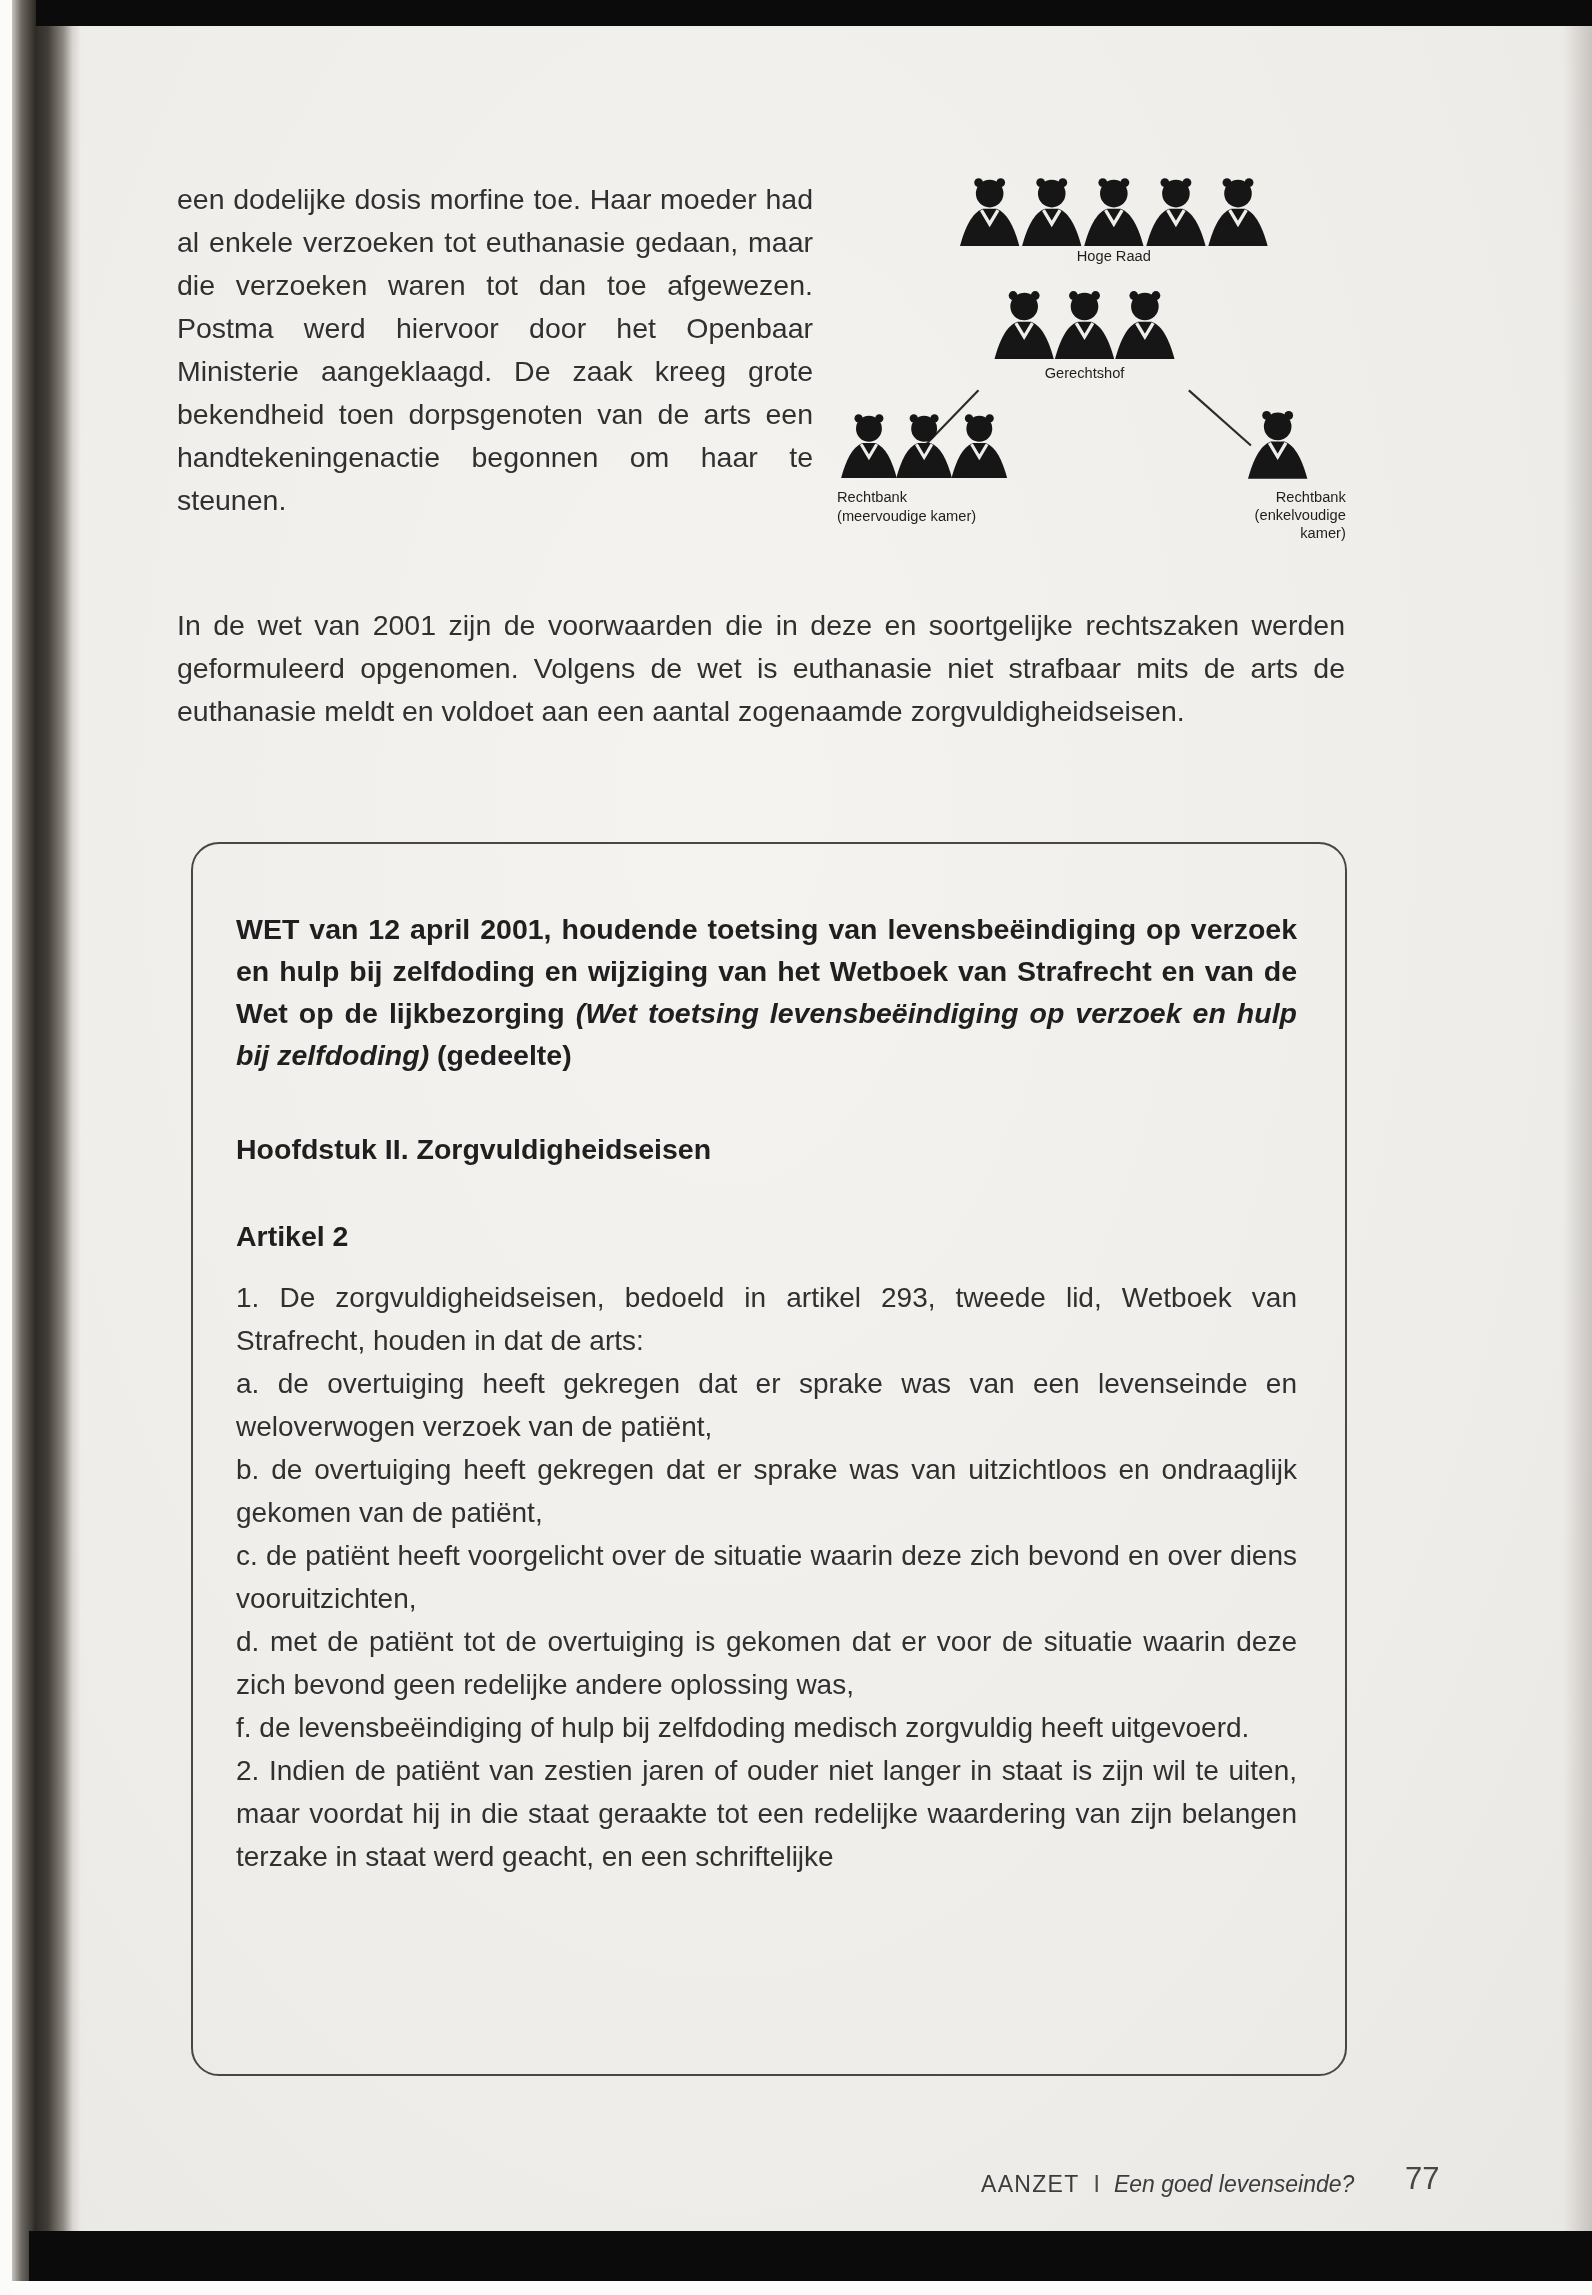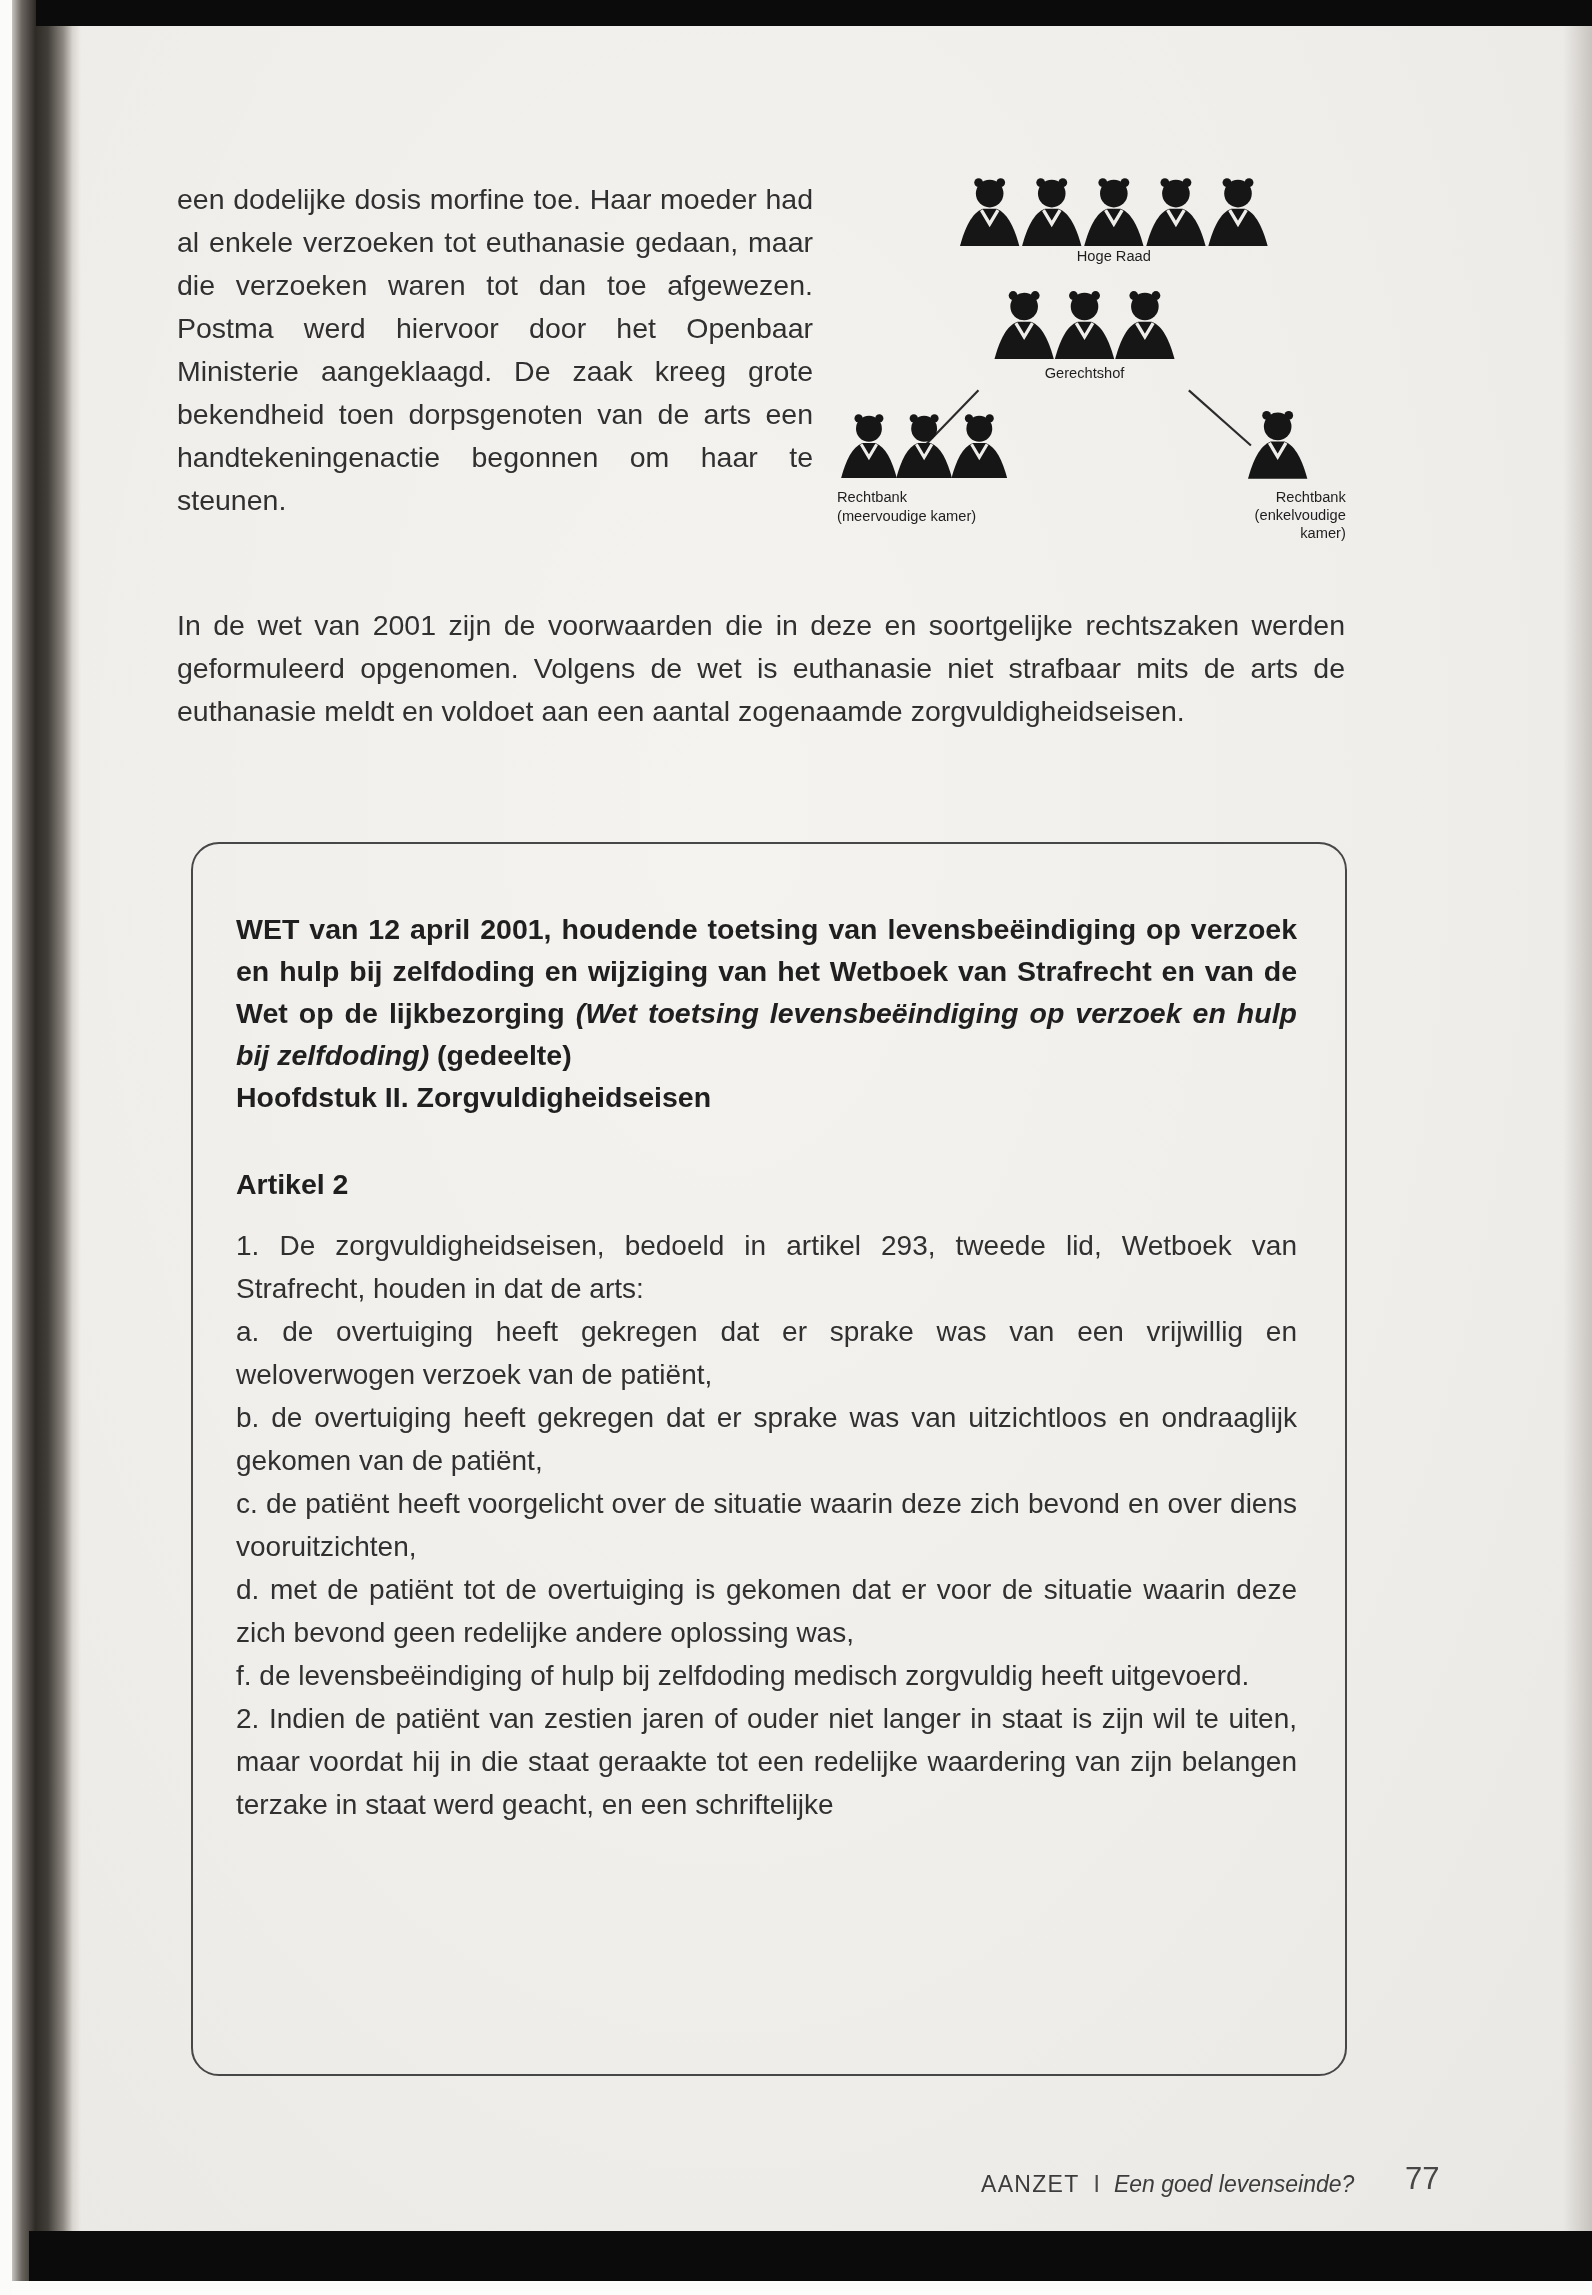--- a/index.html
+++ b/index.html
@@ -33,21 +33,21 @@
   .diagram text { font-size:17px; fill:#1e1e1e; font-family:"Liberation Sans", sans-serif; }
   .diagram .conn { stroke:#2b2b2b; stroke-width:2.5; }
 
   .law-box {
     position:absolute; left:191px; top:842px; width:1156px; height:1234px;
     border:2.6px solid #474747; border-radius:28px;
   }
   .law-inner { padding:64px 48px 0 43px; }
   .law-title { font-weight:bold; font-size:28.5px; line-height:42px; text-align:justify; color:#1f1f1f; }
   .law-title .it { font-style:italic; }
-  .law-chapter { font-weight:bold; font-size:28.5px; line-height:42px; color:#1f1f1f; }
+  .law-chapter { font-weight:bold; font-size:28.5px; line-height:42px; margin-top:52px; color:#1f1f1f; }
   .law-article { font-weight:bold; font-size:28.5px; line-height:42px; margin-top:45px; color:#1f1f1f; }
   .law-items { margin-top:19px; }
   .law-items p { font-size:28px; line-height:43px; text-align:justify; color:#303030; }
 
   .footer-text { position:absolute; left:981px; top:2171px; font-size:23px; color:#3c3c3c; white-space:nowrap; }
   .footer-text .series { letter-spacing:1.3px; }
   .footer-text .sep { margin:0 14px; color:#4a4a4a; }
   .footer-text .booktitle { font-style:italic; }
   .page-num { position:absolute; left:1405px; top:2161px; font-size:31px; color:#474747; }
 </style>
@@ -115,21 +115,21 @@
 
   <p id="para2" class="para">In de wet van 2001 zijn de voorwaarden die in deze en soortgelijke rechtszaken werden geformuleerd opgenomen. Volgens de wet is euthanasie niet strafbaar mits de arts de euthanasie meldt en voldoet aan een aantal zogenaamde zorgvuldigheidseisen.</p>
 
   <section class="law-box">
     <div class="law-inner">
       <p class="law-title"><span>WET van 12 april 2001, houdende toetsing van levensbeëindiging op verzoek en hulp bij zelfdoding en wijziging van het Wetboek van Strafrecht en van de Wet op de lijkbezorging </span><span class="it">(Wet toetsing levensbeëindiging op verzoek en hulp bij zelfdoding)</span><span> (gedeelte)</span></p>
       <h3 class="law-chapter">Hoofdstuk II. Zorgvuldigheidseisen</h3>
       <h4 class="law-article">Artikel 2</h4>
       <div class="law-items">
         <p>1. De zorgvuldigheidseisen, bedoeld in artikel 293, tweede lid, Wetboek van Strafrecht, houden in dat de arts:</p>
-        <p>a. de overtuiging heeft gekregen dat er sprake was van een vrijwillig en weloverwogen verzoek van de patiënt,</p>
+        <p>a. de overtuiging heeft gekregen dat er sprake was van een levenseinde en weloverwogen verzoek van de patiënt,</p>
         <p>b. de overtuiging heeft gekregen dat er sprake was van uitzichtloos en ondraaglijk gekomen van de patiënt,</p>
         <p>c. de patiënt heeft voorgelicht over de situatie waarin deze zich bevond en over diens vooruitzichten,</p>
         <p>d. met de patiënt tot de overtuiging is gekomen dat er voor de situatie waarin deze zich bevond geen redelijke andere oplossing was,</p>
         <p>f. de levensbeëindiging of hulp bij zelfdoding medisch zorgvuldig heeft uitgevoerd.</p>
         <p>2. Indien de patiënt van zestien jaren of ouder niet langer in staat is zijn wil te uiten, maar voordat hij in die staat geraakte tot een redelijke waardering van zijn belangen terzake in staat werd geacht, en een schriftelijke</p>
       </div>
     </div>
   </section>
 
   <div class="footer-text">

